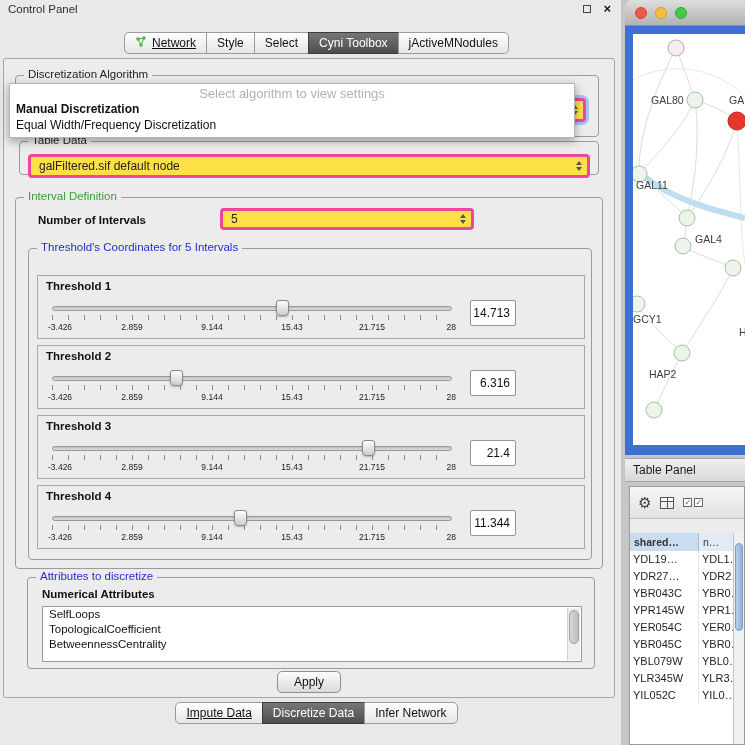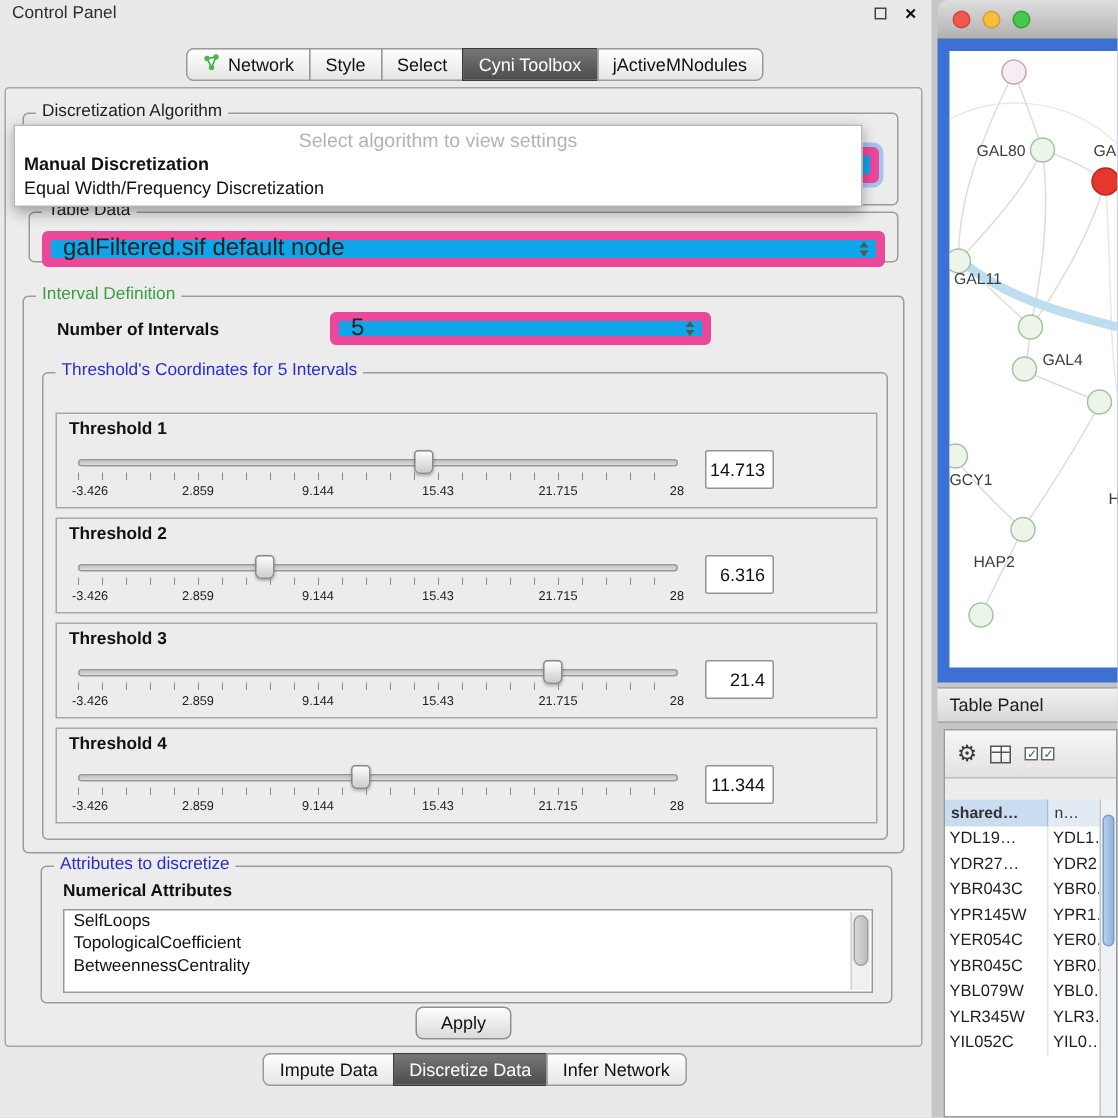--- a/index.html
+++ b/index.html
@@ -20,35 +20,35 @@
   .win-min { width:8px; height:8px; border:1.5px solid #444; display:inline-block; }
   .win-close { font-size:13px; font-weight:bold; color:#111; line-height:12px; }
 
   .tabs-row { position:absolute; top:32px; left:0; width:621px; display:flex; justify-content:center; }
   .tab {
     height:22px; padding:0 10px; font-size:12px; color:#111;
     background:linear-gradient(#fefefe,#e6e6e6);
     border:1px solid #9a9a9a; margin-left:-1px;
     display:flex; align-items:center; gap:5px; cursor:default; white-space:nowrap;
   }
-  .tab:first-child { border-radius:5px 0 0 5px; margin-left:12px; }
+  .tab:first-child { border-radius:5px 0 0 5px; margin-left:12px;text-decoration:underline; }
   .tab:last-child { border-radius:0 5px 5px 0; }
   .tab.selected { background:linear-gradient(#767676,#4d4d4d); color:#fff; border-color:#3b3b3b; }
 
   .main-panel {
     position:absolute; left:3px; top:58px; width:612px; height:640px;
     border:1px solid #a6a6a6; border-radius:3px; background:#ececec;
   }
 
   .group { position:absolute; border:1px solid #9b9b9b; border-radius:4px; }
   .gtitle { position:absolute; top:-8px; left:8px; background:#ececec; padding:0 4px; font-size:11.5px; color:#222; white-space:nowrap; }
   .gtitle.green { color:#39a039; }
   .gtitle.blue { color:#2a2ace; }
 
-  .combo { position:absolute; background:#0ea5e9; border:6px solid #ec4899; border-radius:4px; font-size:16px; color:#222; }
+  .combo { position:absolute; background:#fde047; border:3px solid #ec4899; border-radius:4px; font-size:12px; color:#222; }
   .combo .combo-text { position:absolute; left:8px; top:0; bottom:0; display:flex; align-items:center; }
   .stepper { position:absolute; right:5px; top:50%; transform:translateY(-50%); display:flex; flex-direction:column; gap:2px; }
   .tri-up { width:0; height:0; border-left:3.5px solid transparent; border-right:3.5px solid transparent; border-bottom:4px solid #555; }
   .tri-down { width:0; height:0; border-left:3.5px solid transparent; border-right:3.5px solid transparent; border-top:4px solid #555; }
 
   .algo-group { left:11px; top:16px; width:584px; height:62px; }
   .algo-combo { left:8px; top:22px; width:562px; height:24px; box-shadow:0 0 0 3px rgba(110,160,240,.55); }
 
   .dropdown-overlay {
     position:absolute; left:5px; top:24px; width:566px; z-index:50;

